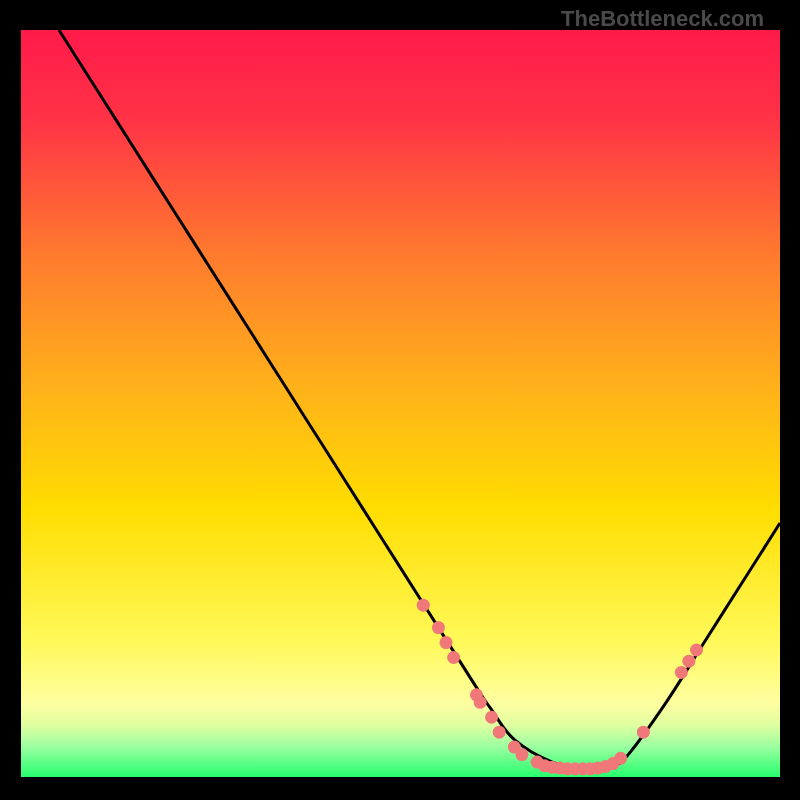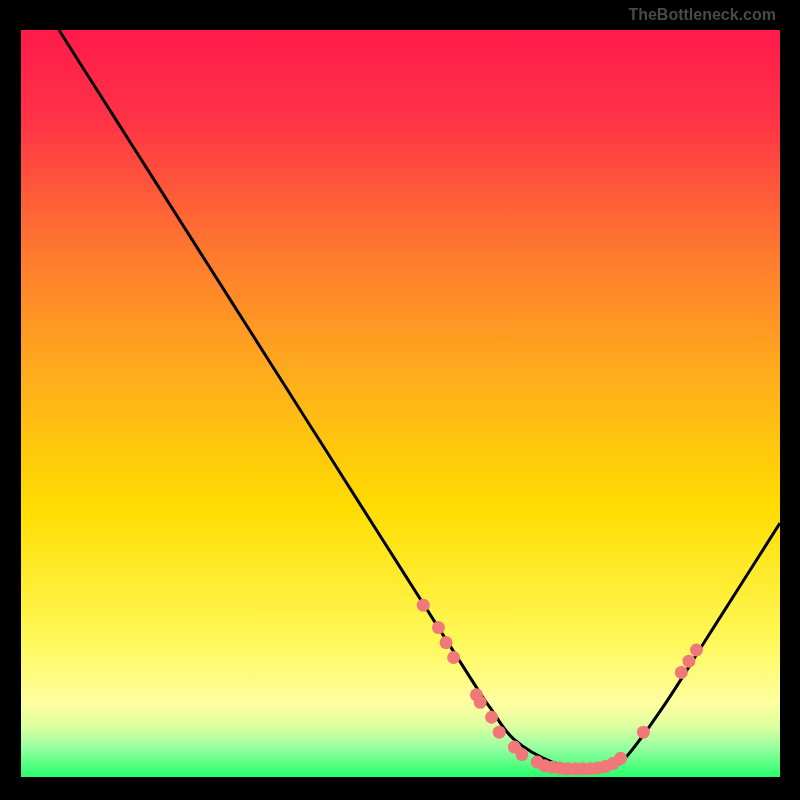--- a/index.html
+++ b/index.html
@@ -11,23 +11,23 @@
     overflow: hidden;
   }
   .chart-container {
     position: relative;
     width: 800px;
     height: 800px;
   }
   .watermark {
     position: absolute;
     top: 6px;
-    right: 24px;
+    right: 36px;
     font-family: Arial, Helvetica, sans-serif;
-    font-size: 16px;
+    font-size: 22px;
     font-weight: bold;
     color: #4a4a4a;
     z-index: 10;
   }
   svg {
     display: block;
   }
 </style>
 </head>
 <body>

